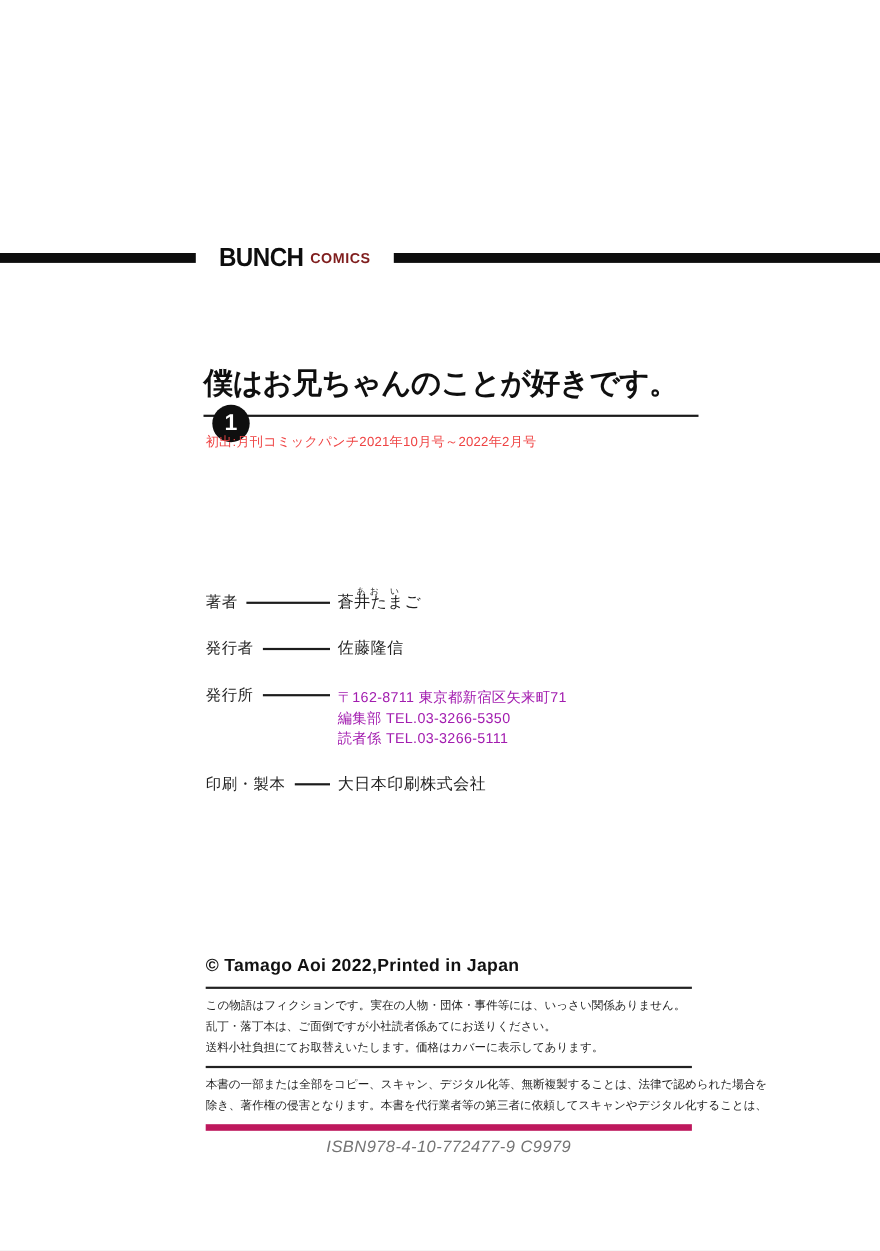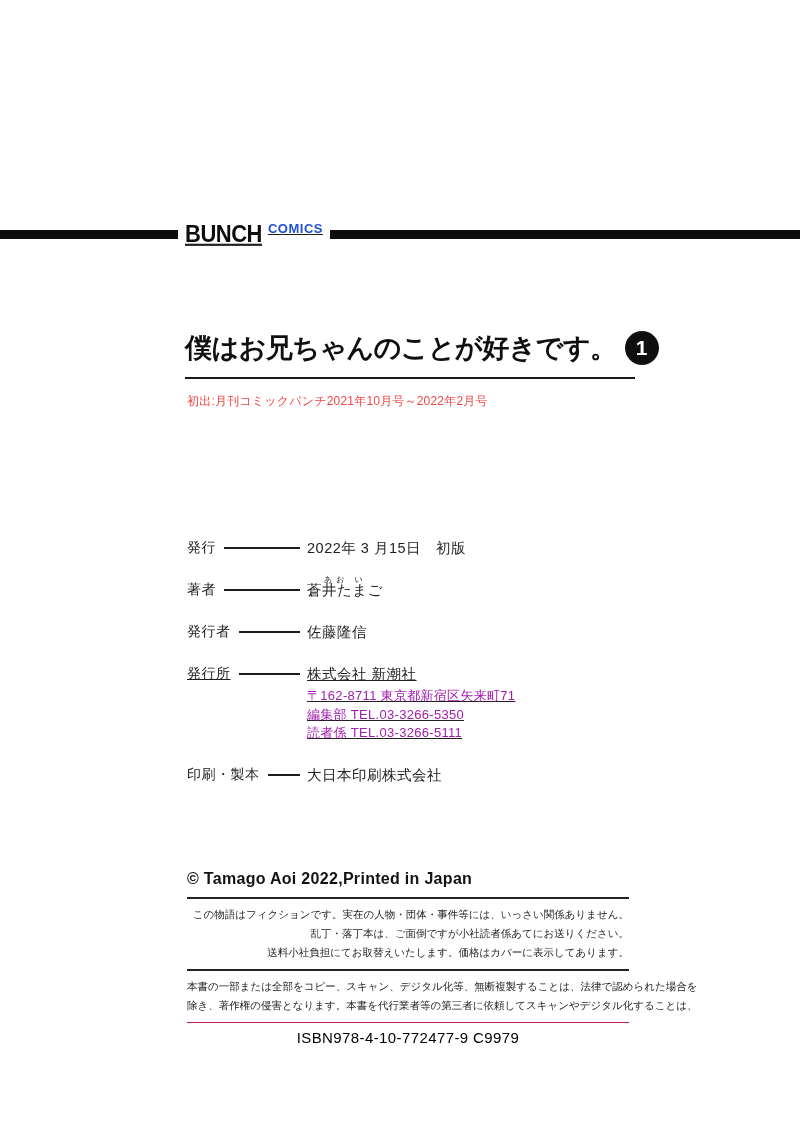--- a/index.html
+++ b/index.html
@@ -14,33 +14,33 @@
   }
 
   
   .logo-row{
     position:absolute;top:221px;left:0;right:0;height:26px;
     display:flex;align-items:center;
   }
   .bar{background:var(--bar,#0d0d0d);height:9px;}
   .bar.left{width:178px;flex:none;}
   .bar.right{flex:1;}
-  .logo-text{flex:none;display:flex;align-items:flex-start;margin:0 7px;white-space:nowrap;text-decoration:underline;}
+  .logo-text{flex:none;display:flex;align-items:center;margin:0 21px;white-space:nowrap;}
   .brand{
     font-size:22px;font-weight:900;letter-spacing:-0.5px;
     color:#0d0d0d;transform:scaleY(1.08);display:inline-block;
   }
   .series{
     font-size:13px;font-weight:800;letter-spacing:0.5px;
-    color:#1d4ed8;margin-left:6px;
+    color:#7f1d1d;margin-left:6px;
   }
 
   
   .title-block{position:absolute;top:328px;left:185px;right:140px;}
-  .title-line{display:flex;align-items:center;height:40px;}
+  .title-line{display:flex;align-items:flex-start;height:40px;flex-direction:column;}
   .title-line h1{
     margin:0;font-size:27px;font-weight:900;letter-spacing:-0.5px;
     color:#0f0f0f;white-space:nowrap;line-height:40px;
   }
   .vol-badge{
     flex:none;width:34px;height:34px;margin-left:8px;
     background:#0f0f0f;border-radius:50%;
     display:inline-flex;align-items:center;justify-content:center;
     color:#ffffff;font-size:21px;font-weight:900;
   }
@@ -48,43 +48,43 @@
   .first-pub{margin-top:14px;margin-left:2px;font-size:12px;letter-spacing:0.2px;color:#ef4444;}
 
   
   .colophon{position:absolute;top:538px;left:187px;width:470px;}
   .row{display:flex;align-items:flex-start;margin-bottom:22px;}
   .row .head{width:113px;flex:none;display:flex;align-items:center;height:20px;}
   .row .label{font-size:14px;font-weight:500;white-space:nowrap;letter-spacing:0.5px;}
   .row .leader{flex:1;height:2px;background:#1c1c1c;margin-left:8px;}
   .row .val{margin-left:7px;font-size:14.5px;line-height:20px;letter-spacing:0.5px;white-space:nowrap;}
   .row.r-author{}
-  .row.r-publisher{text-decoration:underline;}
+  .row.r-publisher{}
   .val.author{position:relative;}
   .furigana{
     position:absolute;top:-10px;left:17px;
     font-size:8px;letter-spacing:4px;color:#222;white-space:nowrap;
   }
   .details{margin-left:7px;margin-top:3px;font-size:13px;line-height:18.5px;letter-spacing:0.3px;color:#a21caf;}
   .details div{white-space:nowrap;}
   .val-group{display:flex;flex-direction:column;}
 
   
   .copyright{
     position:absolute;top:870px;left:187px;
     font-size:16px;font-weight:800;letter-spacing:0.3px;color:#121212;white-space:nowrap;
   }
 
   
   .notices{position:absolute;top:897px;left:187px;width:442px;}
   .notice{border-top:2px solid #222;padding:6px 0 7px 0;}
-  .notice .nline{font-size:10.5px;line-height:19px;letter-spacing:0;color:#1d1d1d;white-space:nowrap;text-align:right;}
+  .notice .nline{font-size:10.5px;line-height:19px;letter-spacing:0;color:#1d1d1d;white-space:nowrap;}
   .isbn-row{
-    border-top:1px solid #be185d;padding-top:6px;
-    text-align:center;font-size:15px;letter-spacing:0.4px;color:#000000;
+    border-top:6px solid #be185d;padding-top:6px;
+    text-align:center;font-size:15px;letter-spacing:0.4px;color:#737373;font-style:italic;
   }
 </style>
 </head>
 <body>
 
 <div class="page">
 
   <div class="logo-row">
     <div class="bar left"></div>
     <div class="logo-text">
@@ -100,27 +100,20 @@
       <span class="vol-badge">
         <span>1</span>
       </span>
     </div>
     <div class="title-rule"></div>
     <div class="first-pub">初出:月刊コミックパンチ2021年10月号～2022年2月号</div>
   </div>
 
   <div class="colophon">
 
-    <div class="row">
-      <div class="head">
-        <span class="label">発行</span>
-        <span class="leader"></span>
-      </div>
-      <div class="val">2022年 3 月15日　初版</div>
-    </div>
 
     <div class="row r-author">
       <div class="head">
         <span class="label">著者</span>
         <span class="leader"></span>
       </div>
       <div class="val author">
         <span class="furigana">あお い</span>
         <span>蒼井たまご</span>
       </div>
@@ -133,21 +126,20 @@
       </div>
       <div class="val">佐藤隆信</div>
     </div>
 
     <div class="row r-publisher">
       <div class="head">
         <span class="label">発行所</span>
         <span class="leader"></span>
       </div>
       <div class="val-group">
-        <div class="val">株式会社 新潮社</div>
         <div class="details">
           <div>〒162-8711 東京都新宿区矢来町71</div>
           <div>編集部 TEL.03-3266-5350</div>
           <div>読者係 TEL.03-3266-5111</div>
         </div>
       </div>
     </div>
 
     <div class="row">
       <div class="head">

